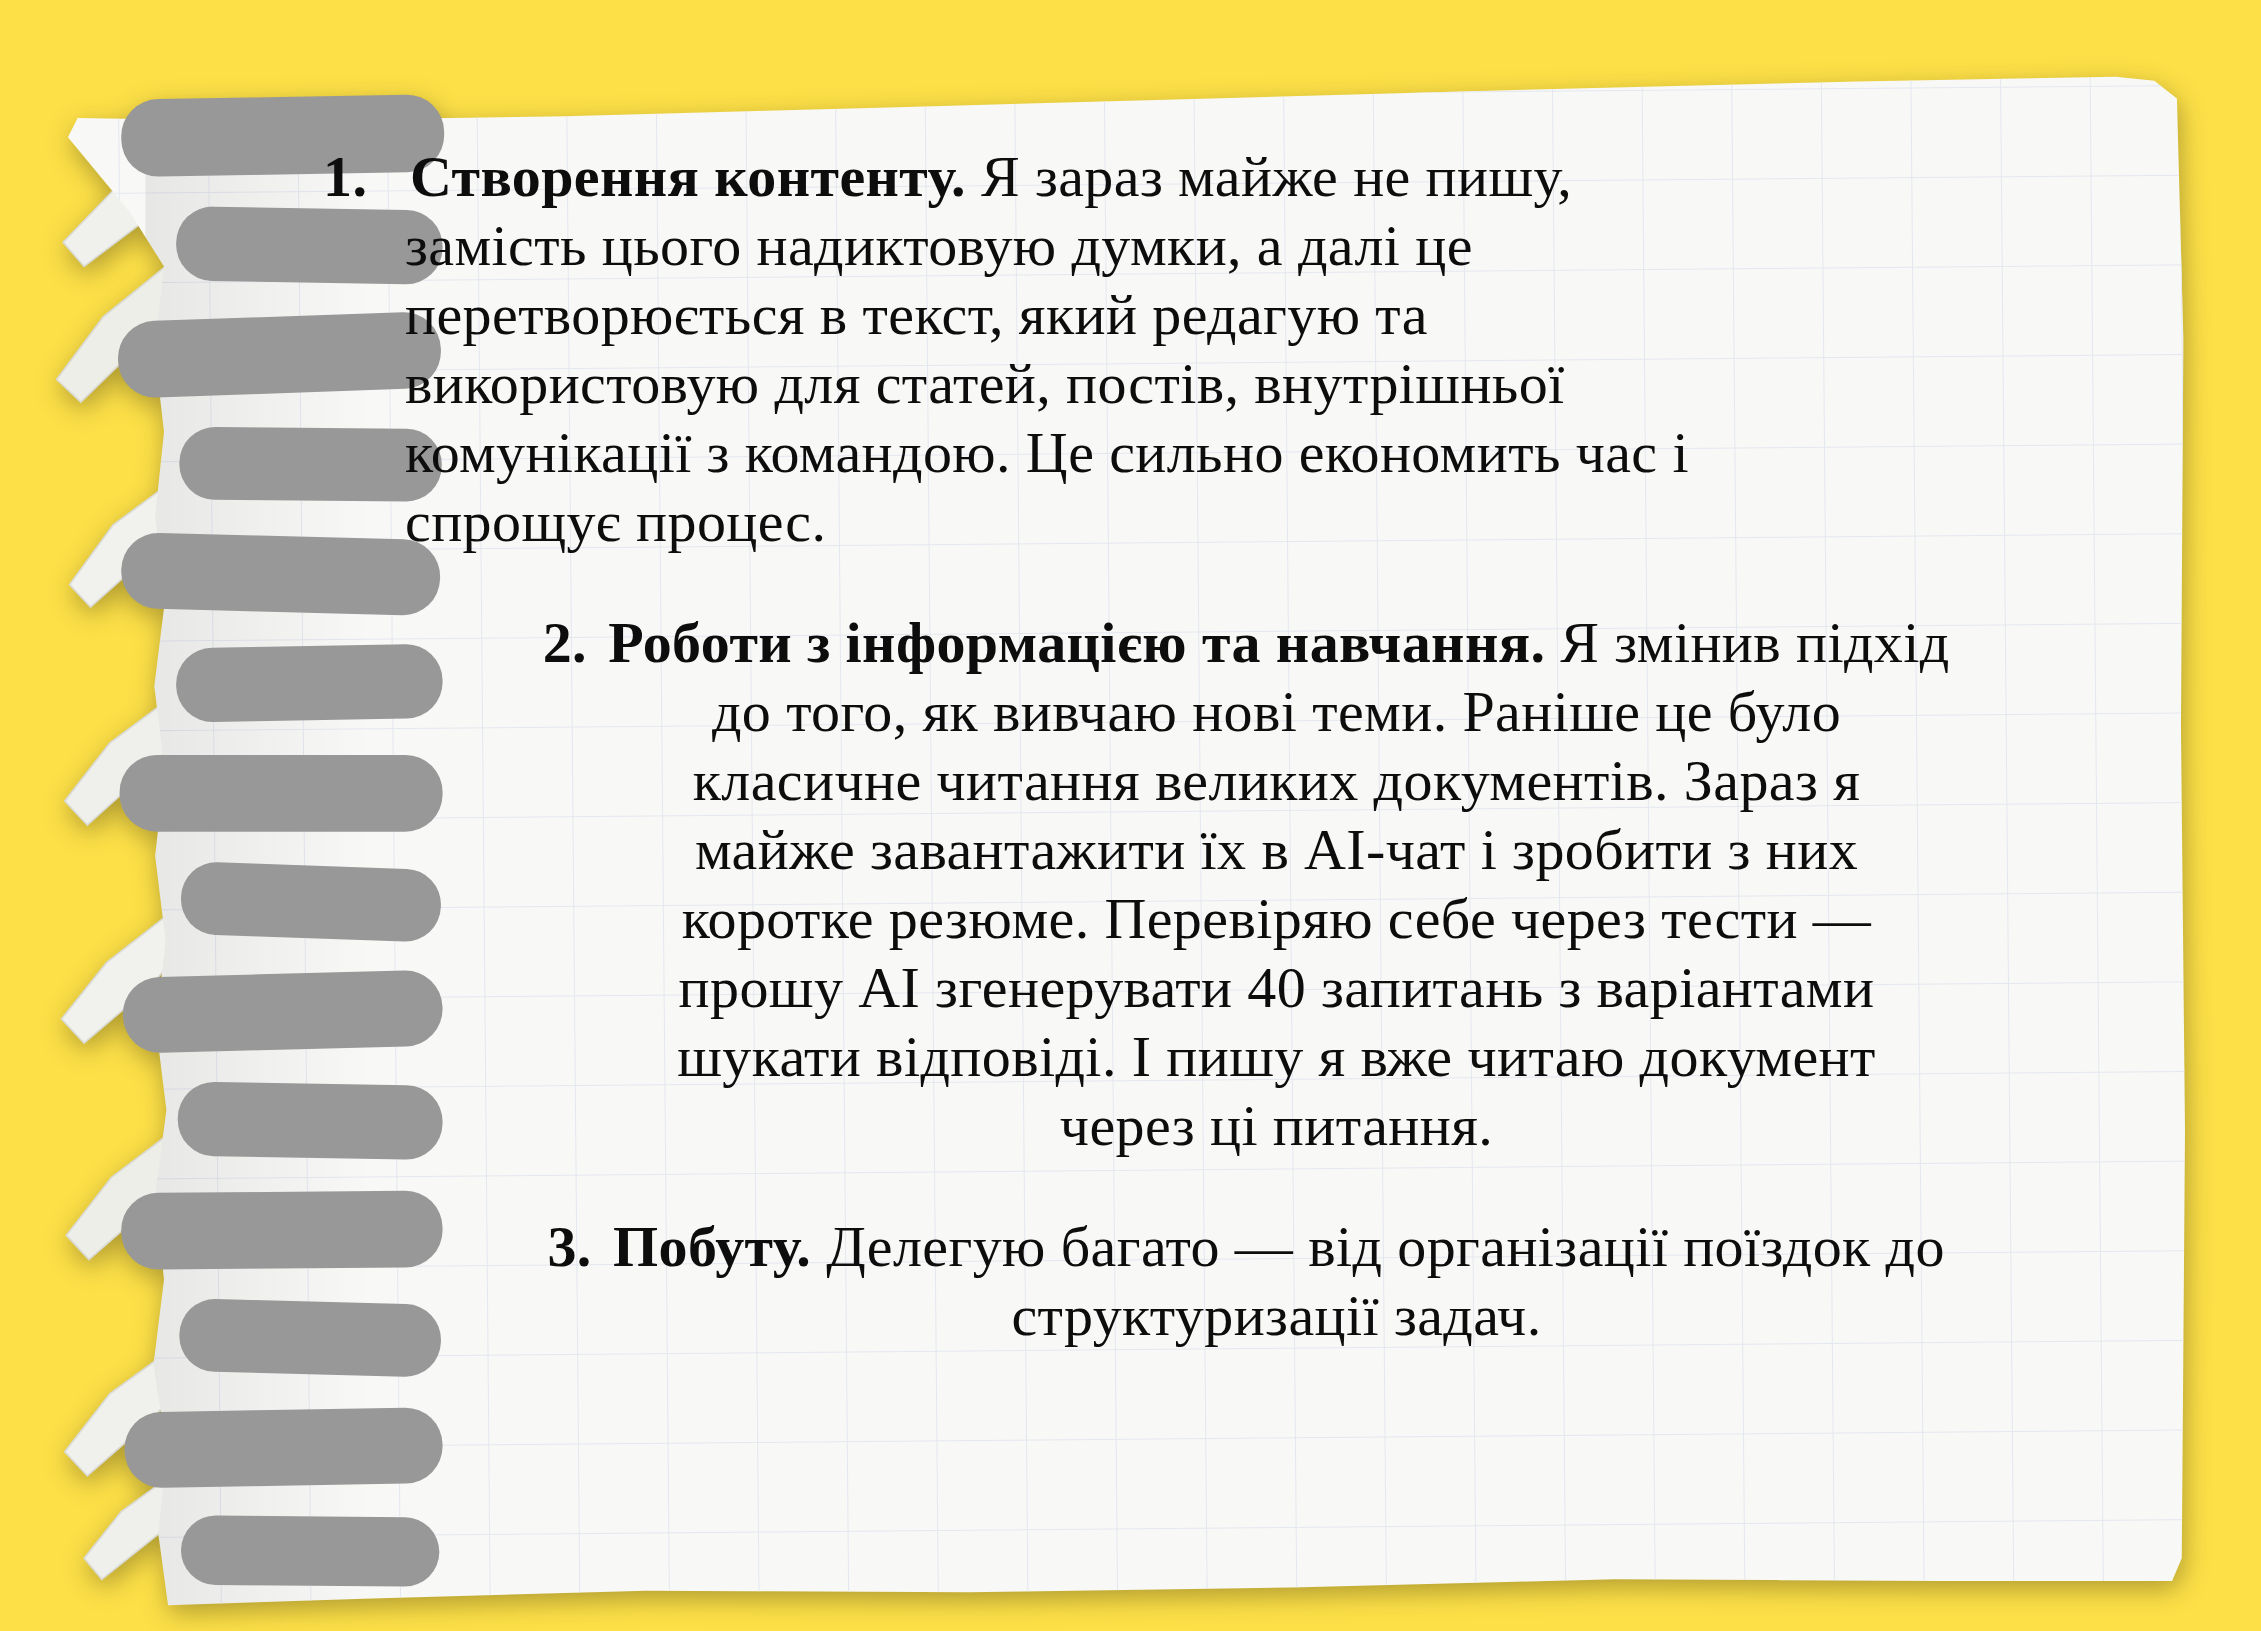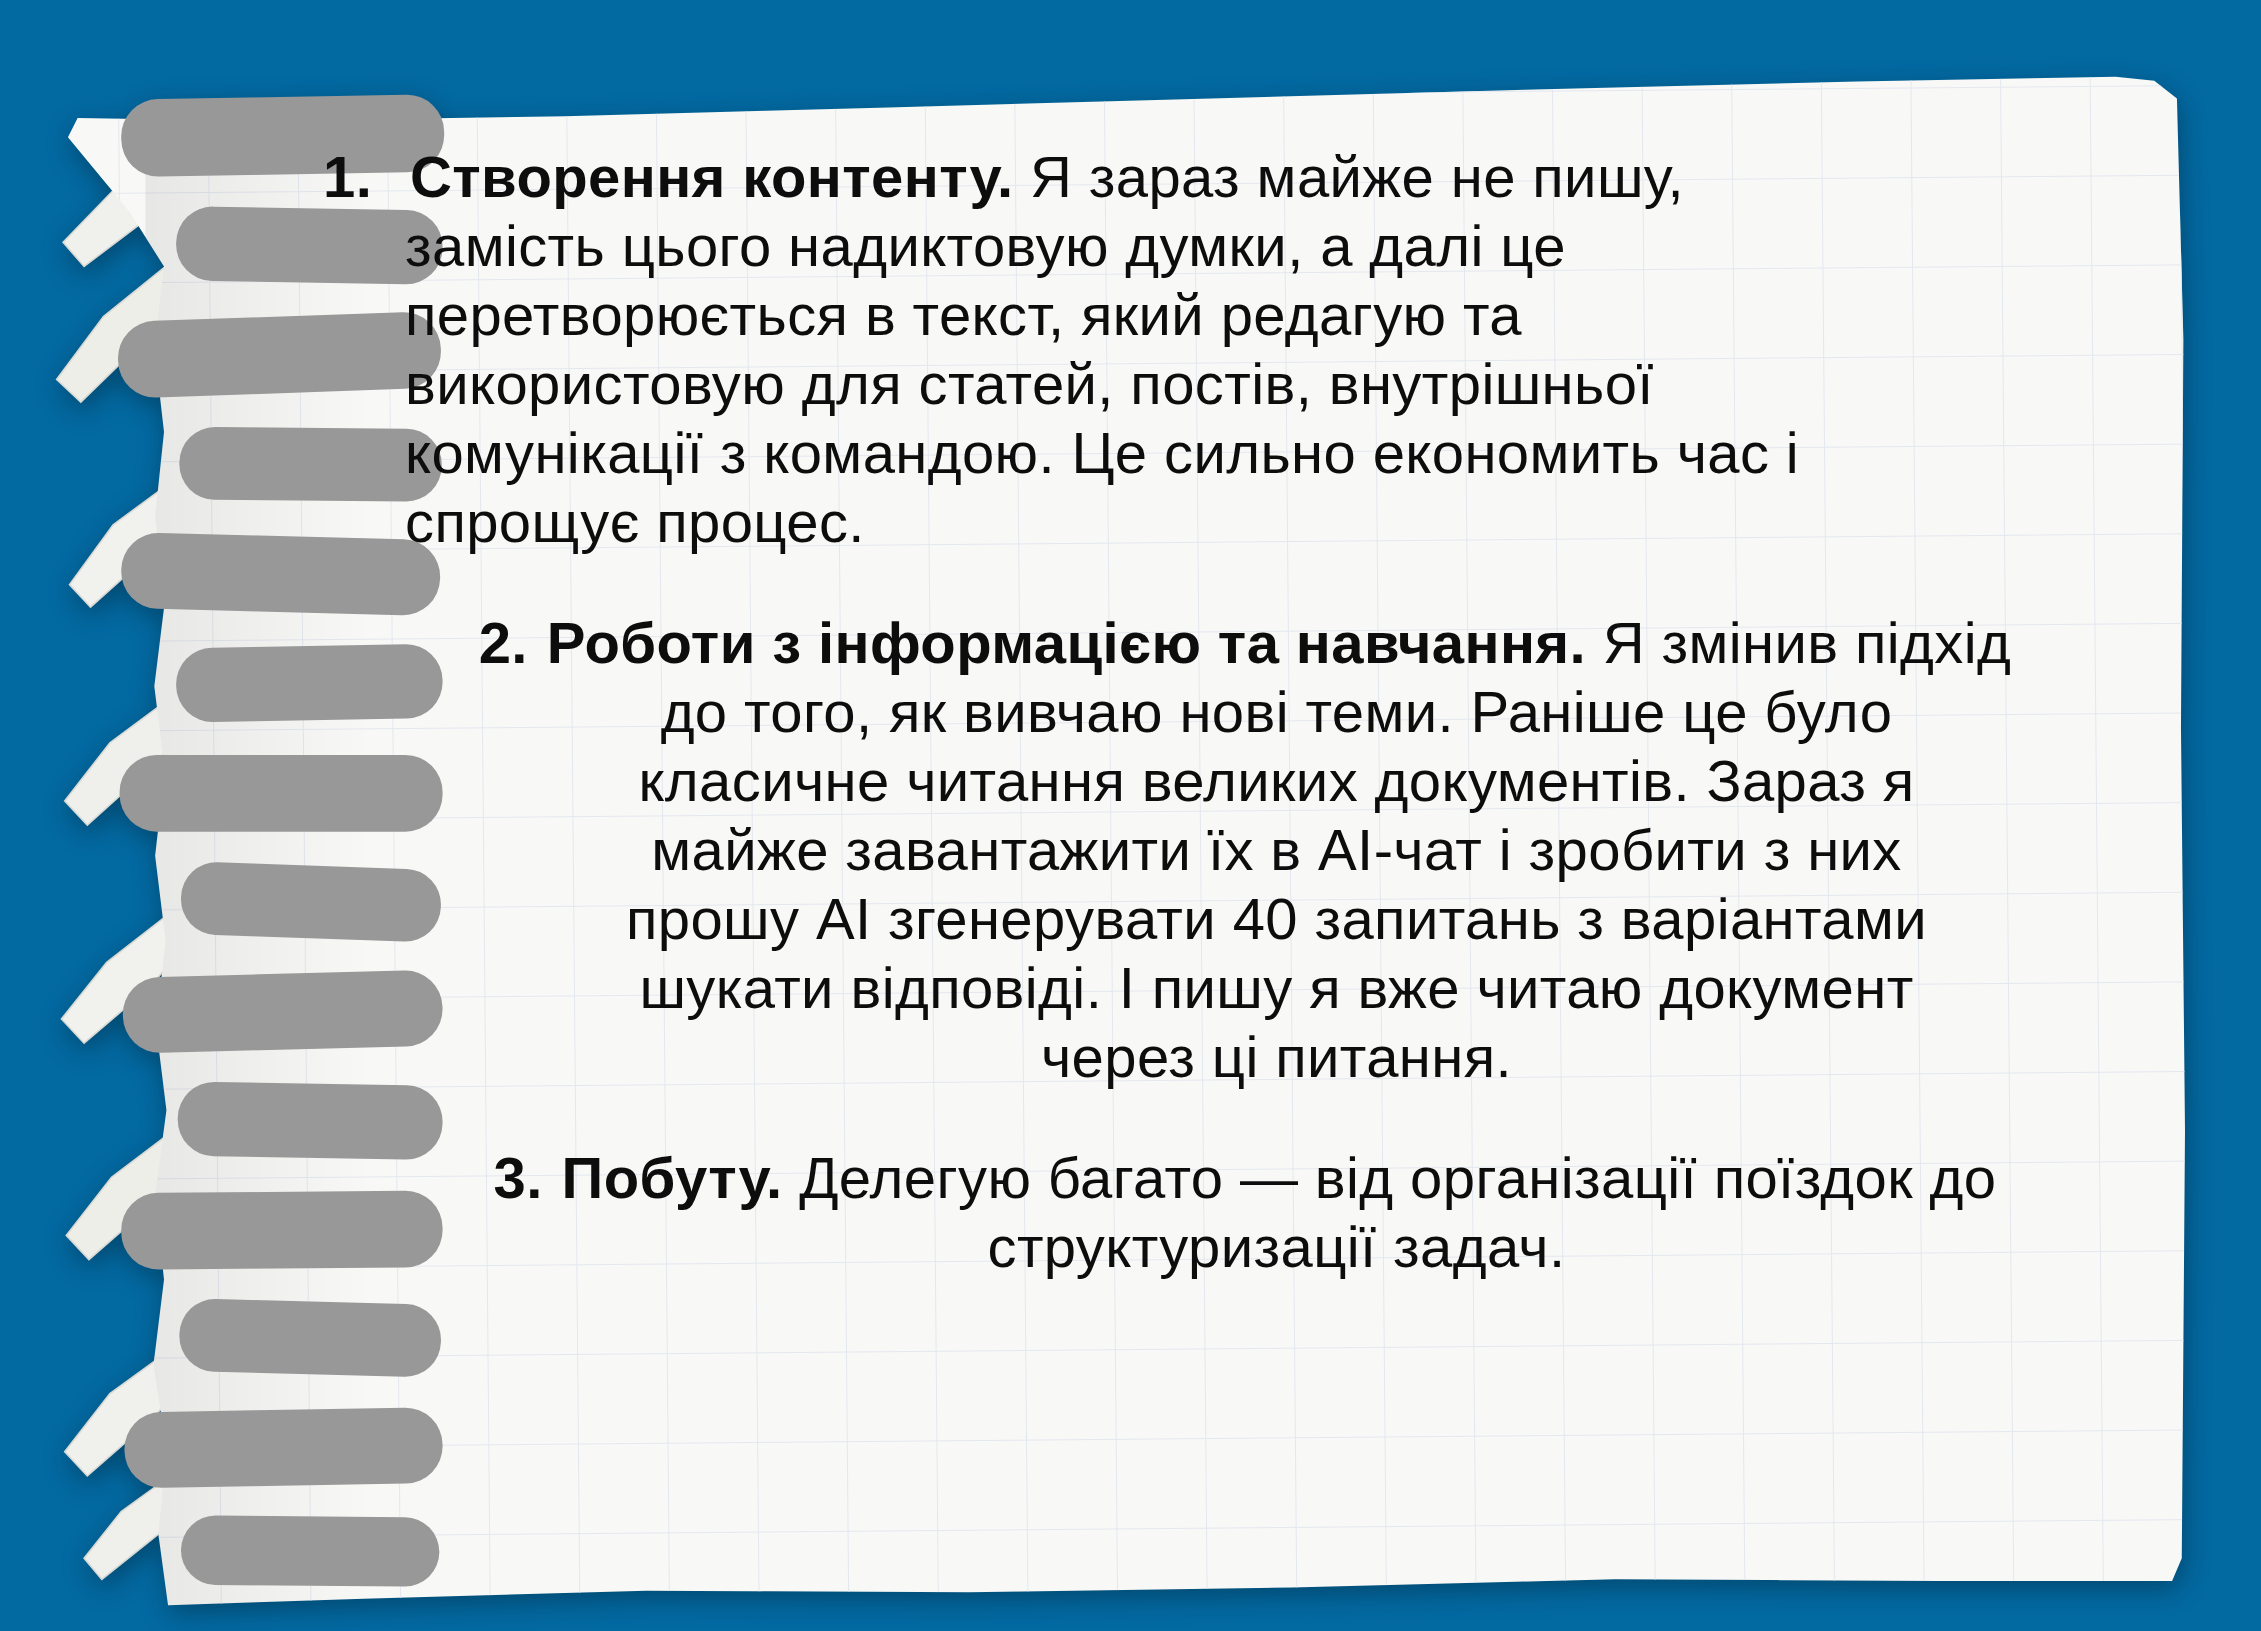--- a/index.html
+++ b/index.html
@@ -5,21 +5,22 @@
   html, body { margin: 0; padding: 0; }
   body {
     width: 2261px; height: 1631px;
     background: #989898;
     overflow: hidden;
     font-family: "Liberation Sans", "DejaVu Sans", sans-serif;
   }
   #canvas {
     position: relative;
     width: 2261px; height: 1631px;
-    background: #0369a1;
+    background: #fde047;
+    font-family: Liberation Serif, serif;
   }
   #paper-svg {
     position: absolute;
     left: 0; top: 0;
     width: 2261px; height: 1631px;
   }
   .paper-group { filter: drop-shadow(3px 10px 16px rgba(0,0,0,0.30)); }
   #note-text {
     position: absolute;
     left: 323px;
@@ -121,20 +122,21 @@
       <div class="line cont">використовую для статей, постів, внутрішньої</div>
       <div class="line cont">комунікації з командою. Це сильно економить час і</div>
       <div class="line cont">спрощує процес.</div>
     </div>
 
     <div class="item">
       <div class="line first"><span class="num">2.</span><span class="lead">Роботи з інформацією та навчання.</span><span class="rest"> Я змінив підхід</span></div>
       <div class="line cont">до того, як вивчаю нові теми. Раніше це було</div>
       <div class="line cont">класичне читання великих документів. Зараз я</div>
       <div class="line cont">майже завантажити їх в AI-чат і зробити з них</div>
+      <div class="line cont">коротке резюме. Перевіряю себе через тести —</div>
       <div class="line cont">прошу AI згенерувати 40 запитань з варіантами</div>
       <div class="line cont">шукати відповіді. І пишу я вже читаю документ</div>
       <div class="line cont">через ці питання.</div>
     </div>
 
     <div class="item">
       <div class="line first"><span class="num">3.</span><span class="lead">Побуту.</span><span class="rest"> Делегую багато — від організації поїздок до</span></div>
       <div class="line cont">структуризації задач.</div>
     </div>
 

